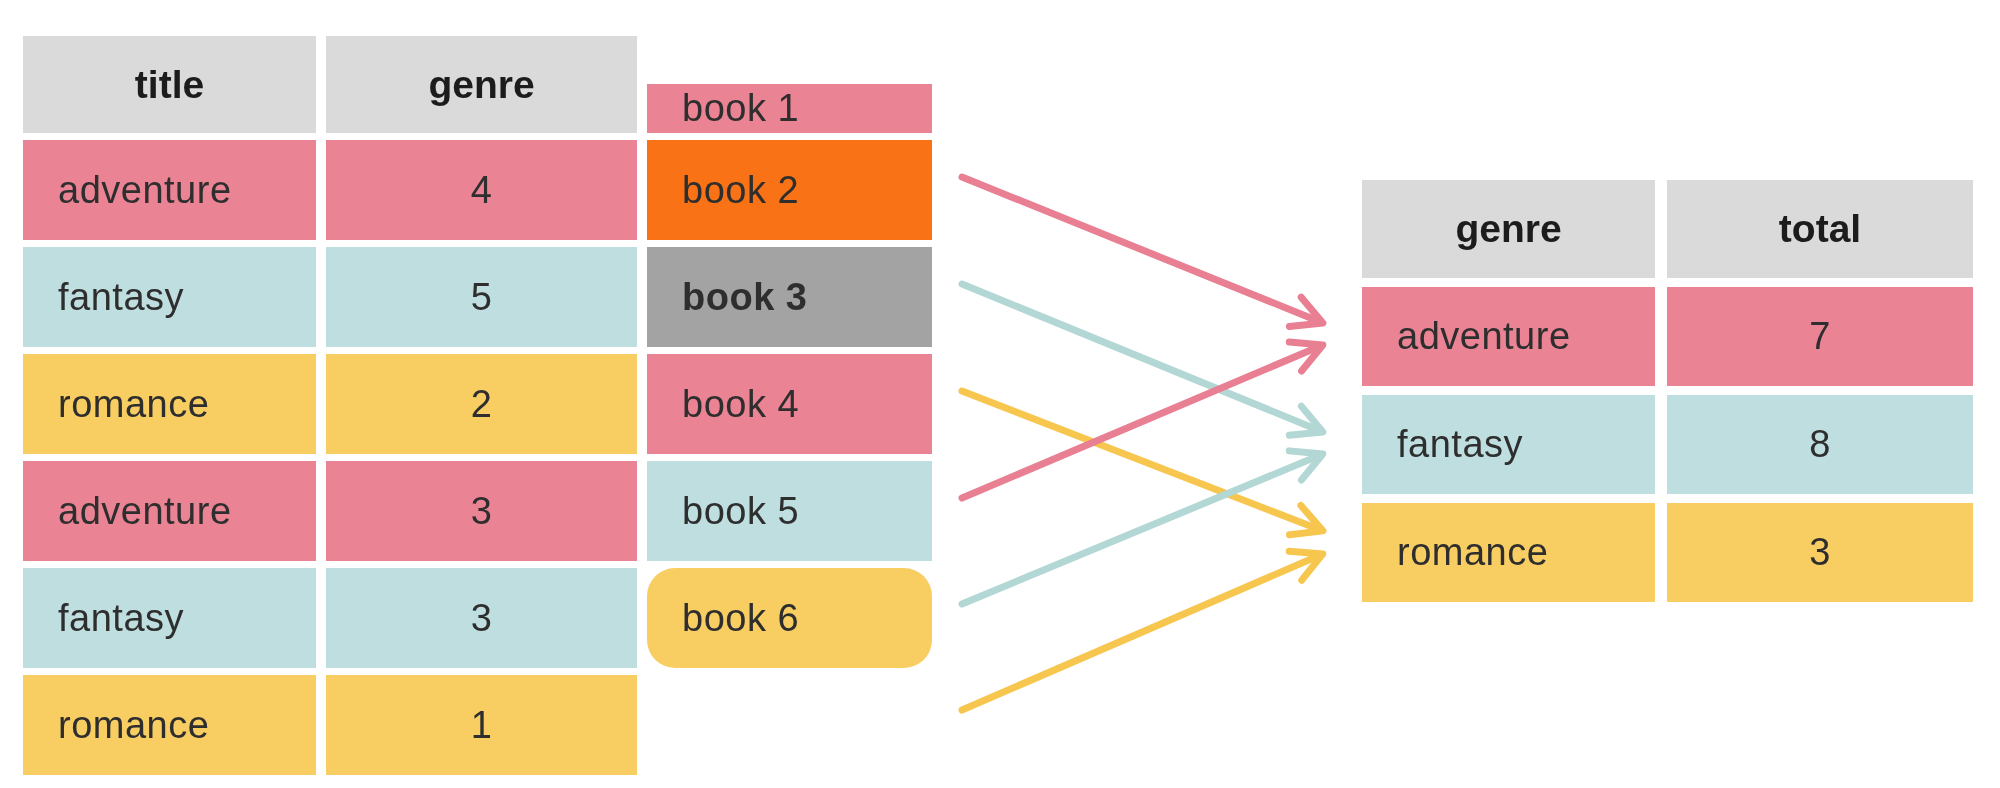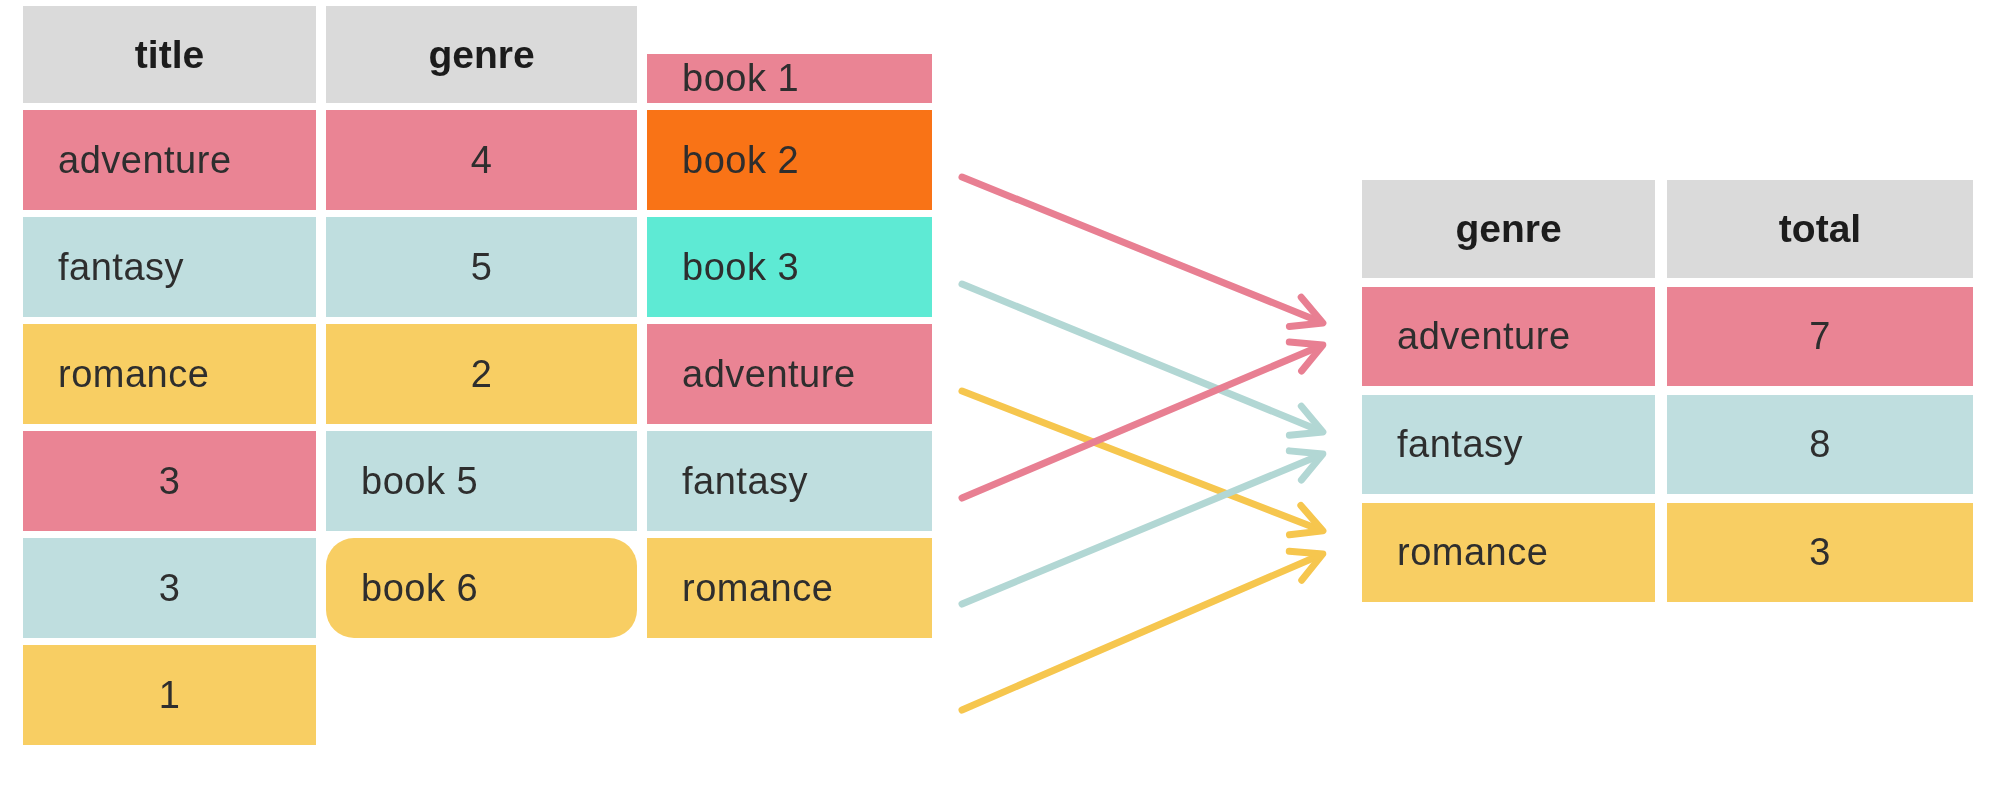--- a/index.html
+++ b/index.html
@@ -6,21 +6,21 @@
   .canvas {
     position: relative;
     width: 2000px;
     height: 788px;
     background: #ffffff;
     font-family: "Liberation Sans", "DejaVu Sans", sans-serif;
     overflow: hidden;
   }
   .tbl { position: absolute; display: grid; }
   .tbl-source {
-    left: 23px; top: 6px;
+    left: 23px; top: 36px;
     grid-template-columns: 293px 311px 285px;
     grid-template-rows: 97px repeat(6, 100px);
     column-gap: 10px; row-gap: 7px;
   }
   .tbl-result {
     left: 1362px; top: 180px;
     grid-template-columns: 293px 306px;
     grid-template-rows: 98px repeat(3, 99px);
     column-gap: 12px; row-gap: 9px;
   }
@@ -53,24 +53,25 @@
     <div class="cell head" style="background-color: rgb(218, 218, 218);">genre</div>
 
     <div class="cell text" style="background-color: rgb(234, 132, 148); margin-top: 48px;">book 1</div>
     <div class="cell text" style="background-color: rgb(234, 132, 148);">adventure</div>
     <div class="cell num" style="background-color: rgb(234, 132, 148);">4</div>
 
     <div class="cell text" style="background-color: #f97316;">book 2</div>
     <div class="cell text" style="background-color: rgb(191, 222, 223);">fantasy</div>
     <div class="cell num" style="background-color: rgb(191, 222, 223);">5</div>
 
-    <div class="cell text" style="background-color: #5eead4;">book 3</div>
+    <div class="cell text" style="background-color: #a3a3a3; font-weight: bold;">book 3</div>
     <div class="cell text" style="background-color: rgb(248, 206, 99);">romance</div>
     <div class="cell num" style="background-color: rgb(248, 206, 99);">2</div>
 
+    <div class="cell text" style="background-color: rgb(234, 132, 148);">book 4</div>
     <div class="cell text" style="background-color: rgb(234, 132, 148);">adventure</div>
     <div class="cell num" style="background-color: rgb(234, 132, 148);">3</div>
 
     <div class="cell text" style="background-color: rgb(191, 222, 223);">book 5</div>
     <div class="cell text" style="background-color: rgb(191, 222, 223);">fantasy</div>
     <div class="cell num" style="background-color: rgb(191, 222, 223);">3</div>
 
     <div class="cell text" style="background-color: rgb(248, 206, 99); border-radius: 28px;">book 6</div>
     <div class="cell text" style="background-color: rgb(248, 206, 99);">romance</div>
     <div class="cell num" style="background-color: rgb(248, 206, 99);">1</div>

